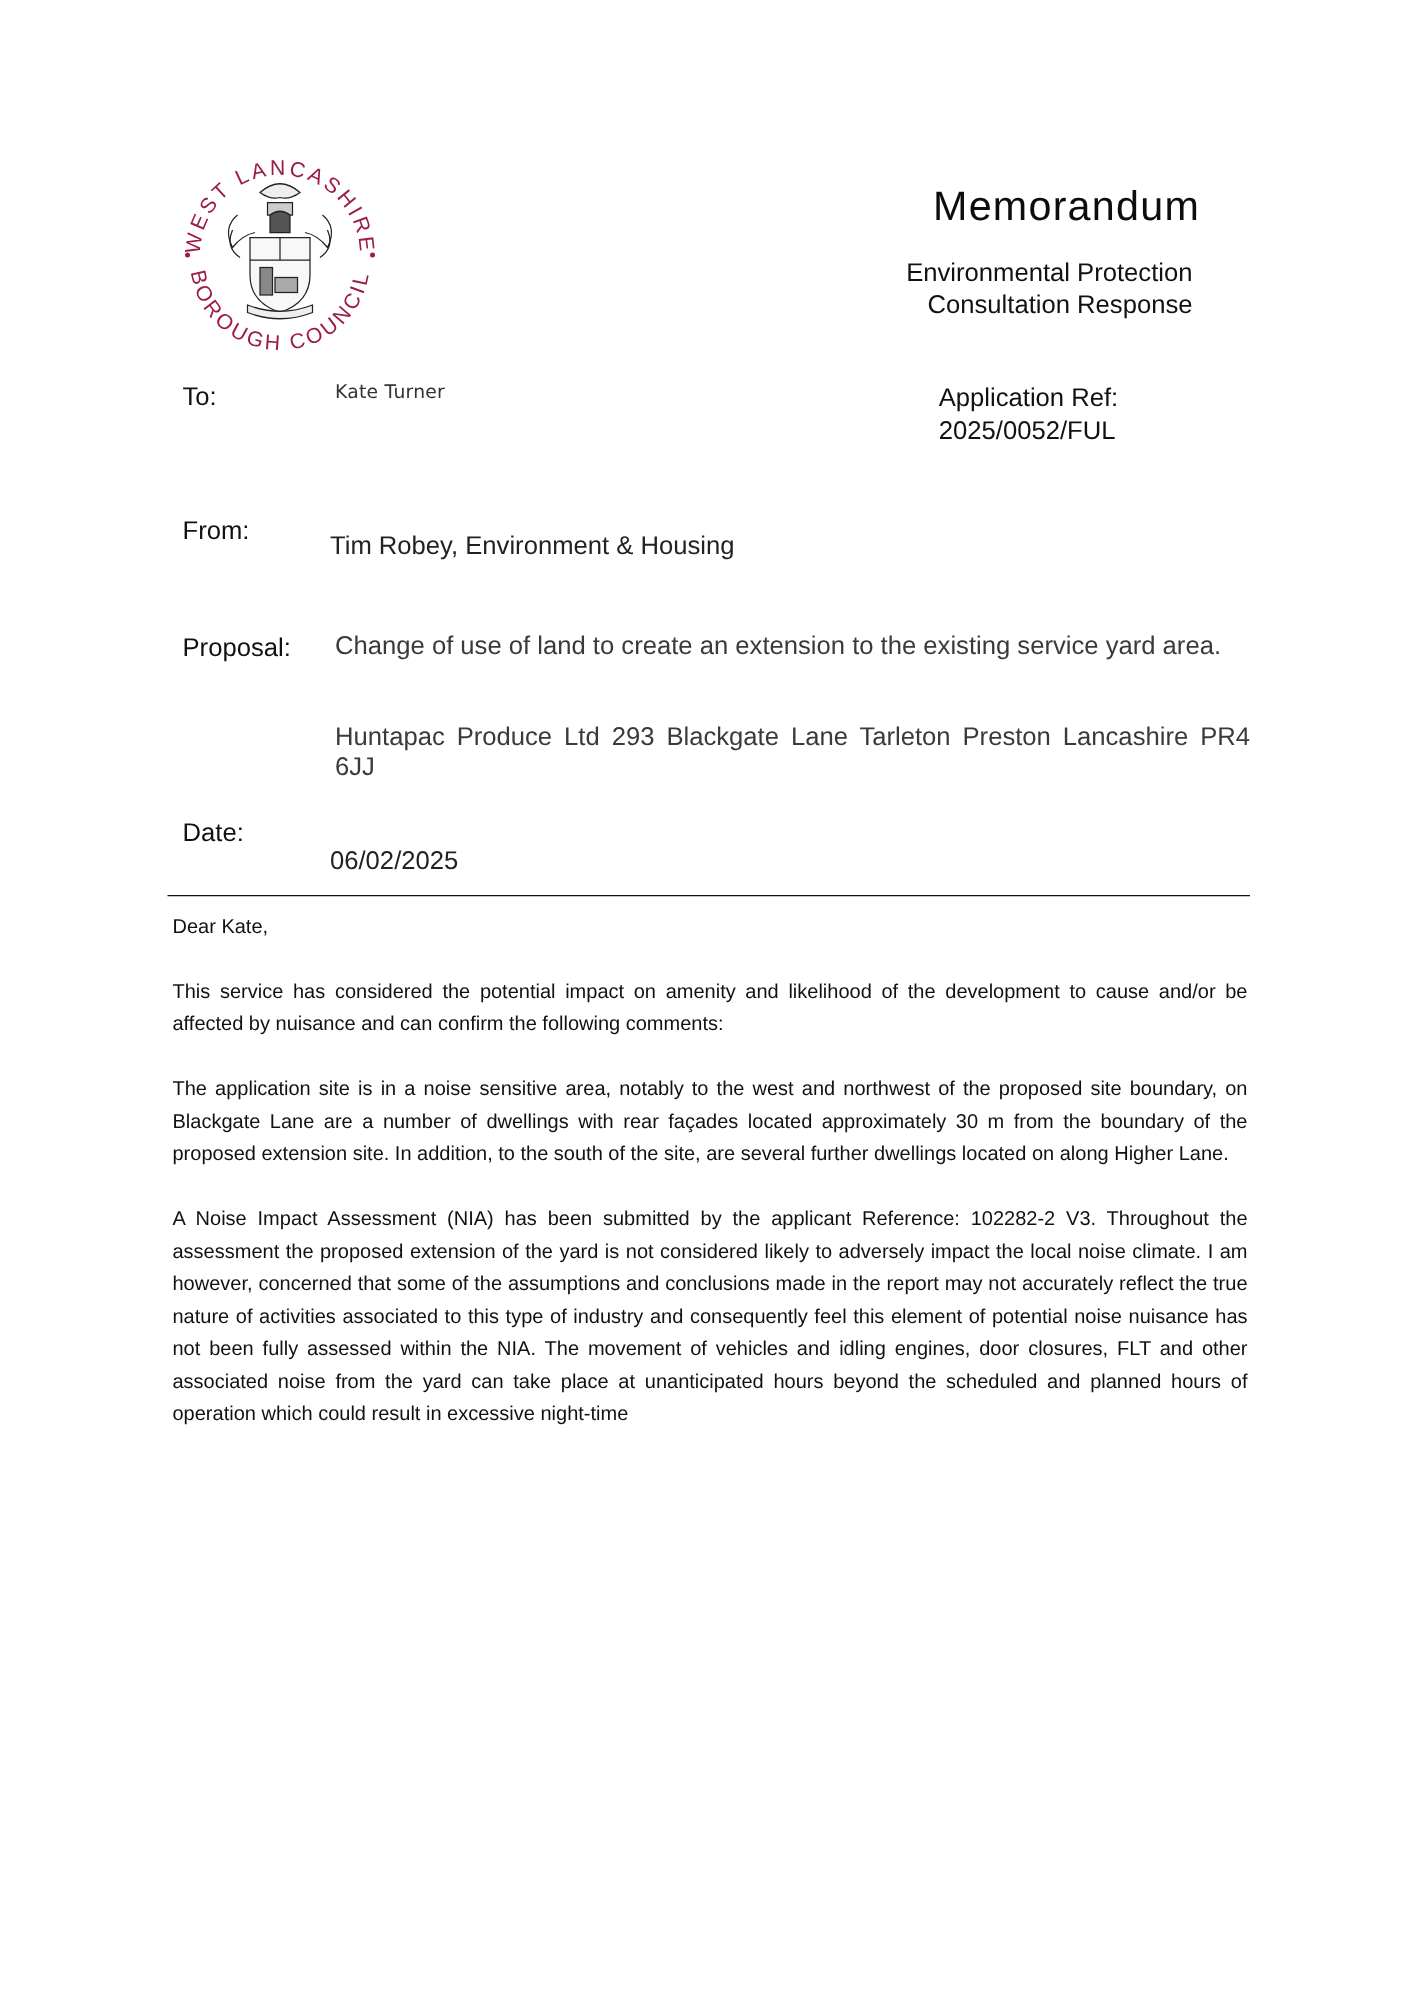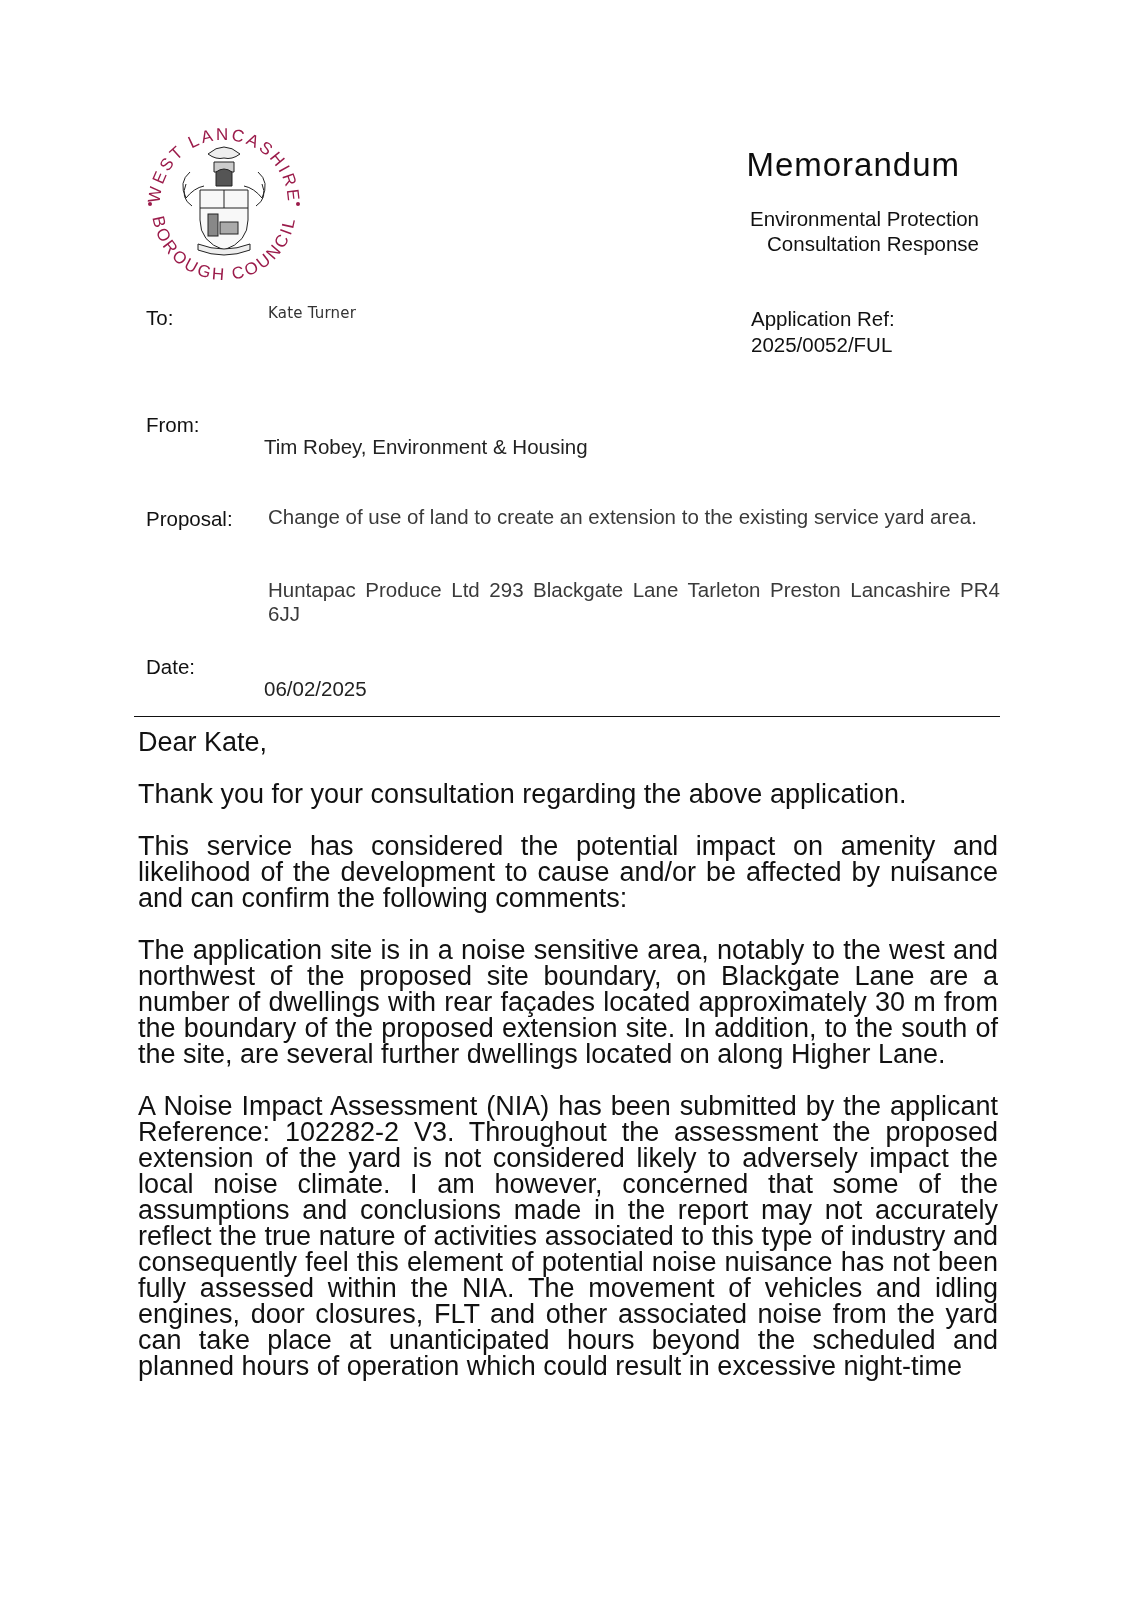--- a/index.html
+++ b/index.html
@@ -7,29 +7,29 @@
       width: 1132px; height: 1600px; position: relative; overflow: hidden;
       font-family: "Liberation Sans", sans-serif; color: #111111;
     }
     .abs { position: absolute; }
     .logo { left: 138px; top: 112px; width: 172px; height: 176px; }
     .title {
       right: 172px; top: 148px; font-size: 33px; letter-spacing: 1px;
       color: #0d0d0d; line-height: 1;
     }
     .subtitle {
-      right: 153px; top: 206px; text-align: right; font-size: 20.5px; line-height: 25px; color: #111;
+      right: 178px; top: 206px; text-align: right; font-size: 20.5px; line-height: 25px; color: #111;
     }
     .label { font-size: 20.5px; color: #111; }
     .value { font-size: 20.5px; color: #222; }
     .kate { font-family: "DejaVu Sans", sans-serif; font-size: 15px; color: #333; letter-spacing: 0.2px; }
     .muted { color: #3a3a3a; }
     .rule { left: 134px; top: 716px; width: 866px; height: 0; border-top: 1.6px solid #111; }
     .body-text {
-      left: 138px; width: 860px; font-size: 27px; line-height: 26px; color: #111;
+      left: 138px; width: 860px; font-size: 16px; line-height: 26px; color: #111;
       text-align: justify;
     }
     .para { margin: 0 0 26px 0; }
     .proposal-text { left: 268px; width: 732px; text-align: justify; line-height: 24px; font-size: 20.5px; }
   </style>
 </head>
 <body>
 
 <div class="abs logo">
   <svg width="172" height="176" viewBox="0 0 172 176">
@@ -72,30 +72,29 @@
 
 <div class="abs label" style="left:146px; top:306px;">To:</div>
 <div class="abs kate" style="left:268px; top:304px;">Kate Turner</div>
 
 <div class="abs label" style="left:751px; top:306px; line-height:26px;">
   <div>Application Ref:</div>
   <div>2025/0052/FUL</div>
 </div>
 
 <div class="abs label" style="left:146px; top:413px;">From:</div>
-<div class="abs value" style="left:264px; top:435px;text-align:right;">Tim Robey, Environment &amp; Housing</div>
+<div class="abs value" style="left:264px; top:425px;text-align:right;">Tim Robey, Environment &amp; Housing</div>
 
 <div class="abs label" style="left:146px; top:507px;">Proposal:</div>
 <div class="abs proposal-text muted" style="top:505px;">Change of use of land to create an extension to the existing service yard area.</div>
 <div class="abs proposal-text muted" style="top:578px;">Huntapac Produce Ltd 293 Blackgate Lane Tarleton Preston Lancashire PR4 6JJ</div>
 
 <div class="abs label" style="left:146px; top:655px;">Date:</div>
 <div class="abs value" style="left:264px; top:677px;">06/02/2025</div>
 
 <div class="abs rule"></div>
 
 <div class="abs body-text" style="top:729px;">
   <p class="para">Dear Kate,</p>
-  <p class="para">Thank you for your consultation regarding the above application.</p>
   <p class="para">This service has considered the potential impact on amenity and likelihood of the development to cause and/or be affected by nuisance and can confirm the following comments:</p>
   <p class="para">The application site is in a noise sensitive area, notably to the west and northwest of the proposed site boundary, on Blackgate Lane are a number of dwellings with rear façades located approximately 30 m from the boundary of the proposed extension site. In addition, to the south of the site, are several further dwellings located on along Higher Lane.</p>
   <p class="para">A Noise Impact Assessment (NIA) has been submitted by the applicant Reference: 102282-2 V3. Throughout the assessment the proposed extension of the yard is not considered likely to adversely impact the local noise climate. I am however, concerned that some of the assumptions and conclusions made in the report may not accurately reflect the true nature of activities associated to this type of industry and consequently feel this element of potential noise nuisance has not been fully assessed within the NIA. The movement of vehicles and idling engines, door closures, FLT and other associated noise from the yard can take place at unanticipated hours beyond the scheduled and planned hours of operation which could result in excessive night-time</p>
 </div>
 
 </body></html>

